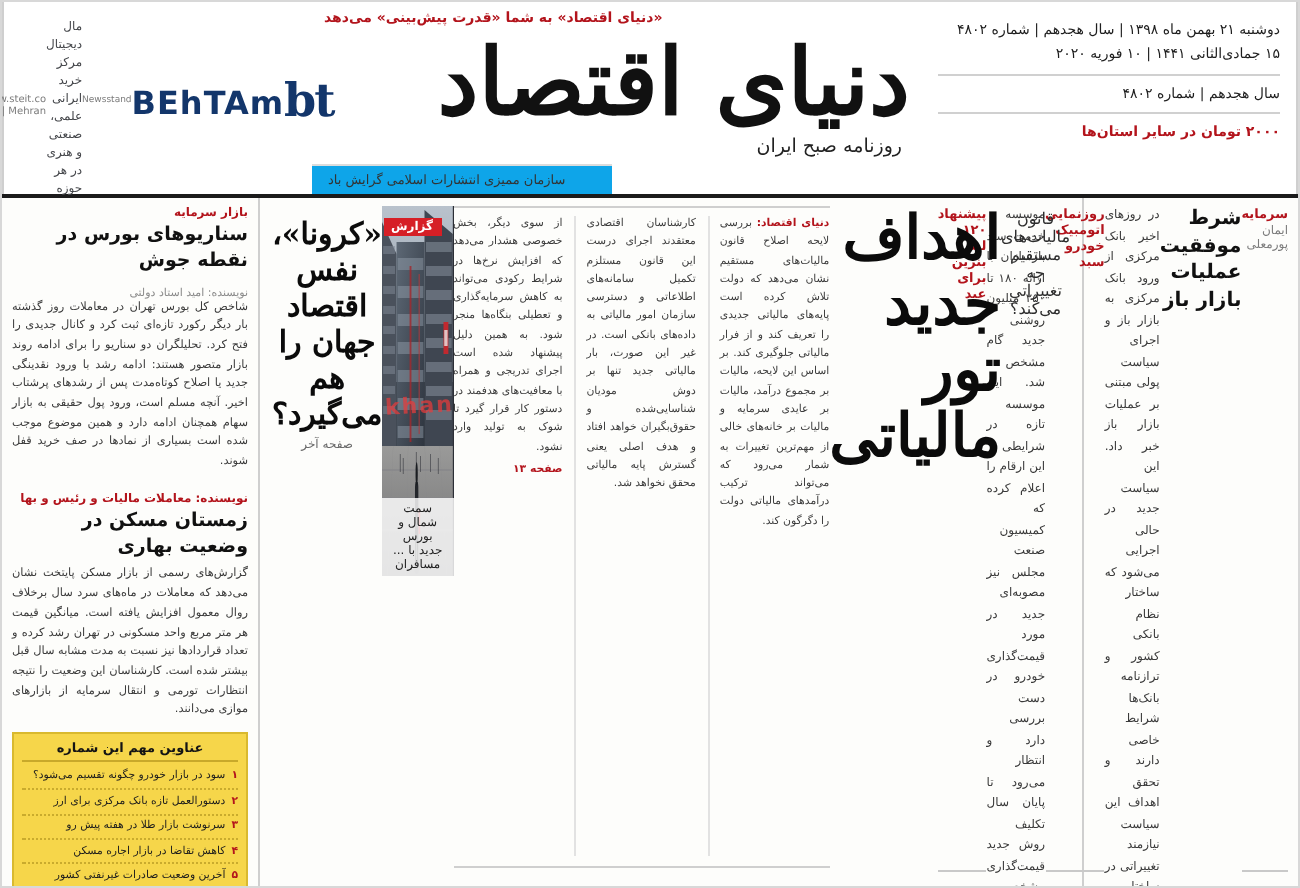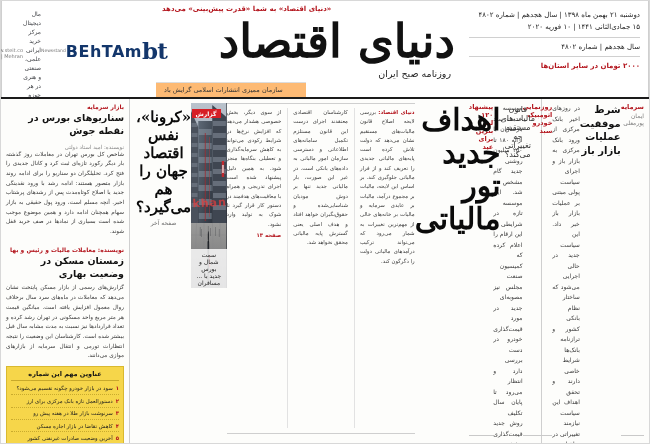--- a/index.html
+++ b/index.html
@@ -114,21 +114,21 @@
     line-height: 1.75;
     border-right: 1px solid #cfcfcf;
   }
   .mh-meta .row { white-space: nowrap; }
   .mh-meta .red { color: #b3141c; font-weight: bold; }
   .mh-meta .hr { height:1px; background:#d0d0d0; margin:3px 0; }
   .mh-bar {
     position: absolute;
     left: 0; right: 155px; bottom: 0;
     height: 15px;
-    background: #fdba74;
+    background: #0ea5e9;
     border-top: 1px solid #dcdcdc;
     display: flex;
     align-items: center;
     justify-content: space-between;
     padding: 0 8px;
     font-size: 6.5px;
     color: #333;
   }
 
   

